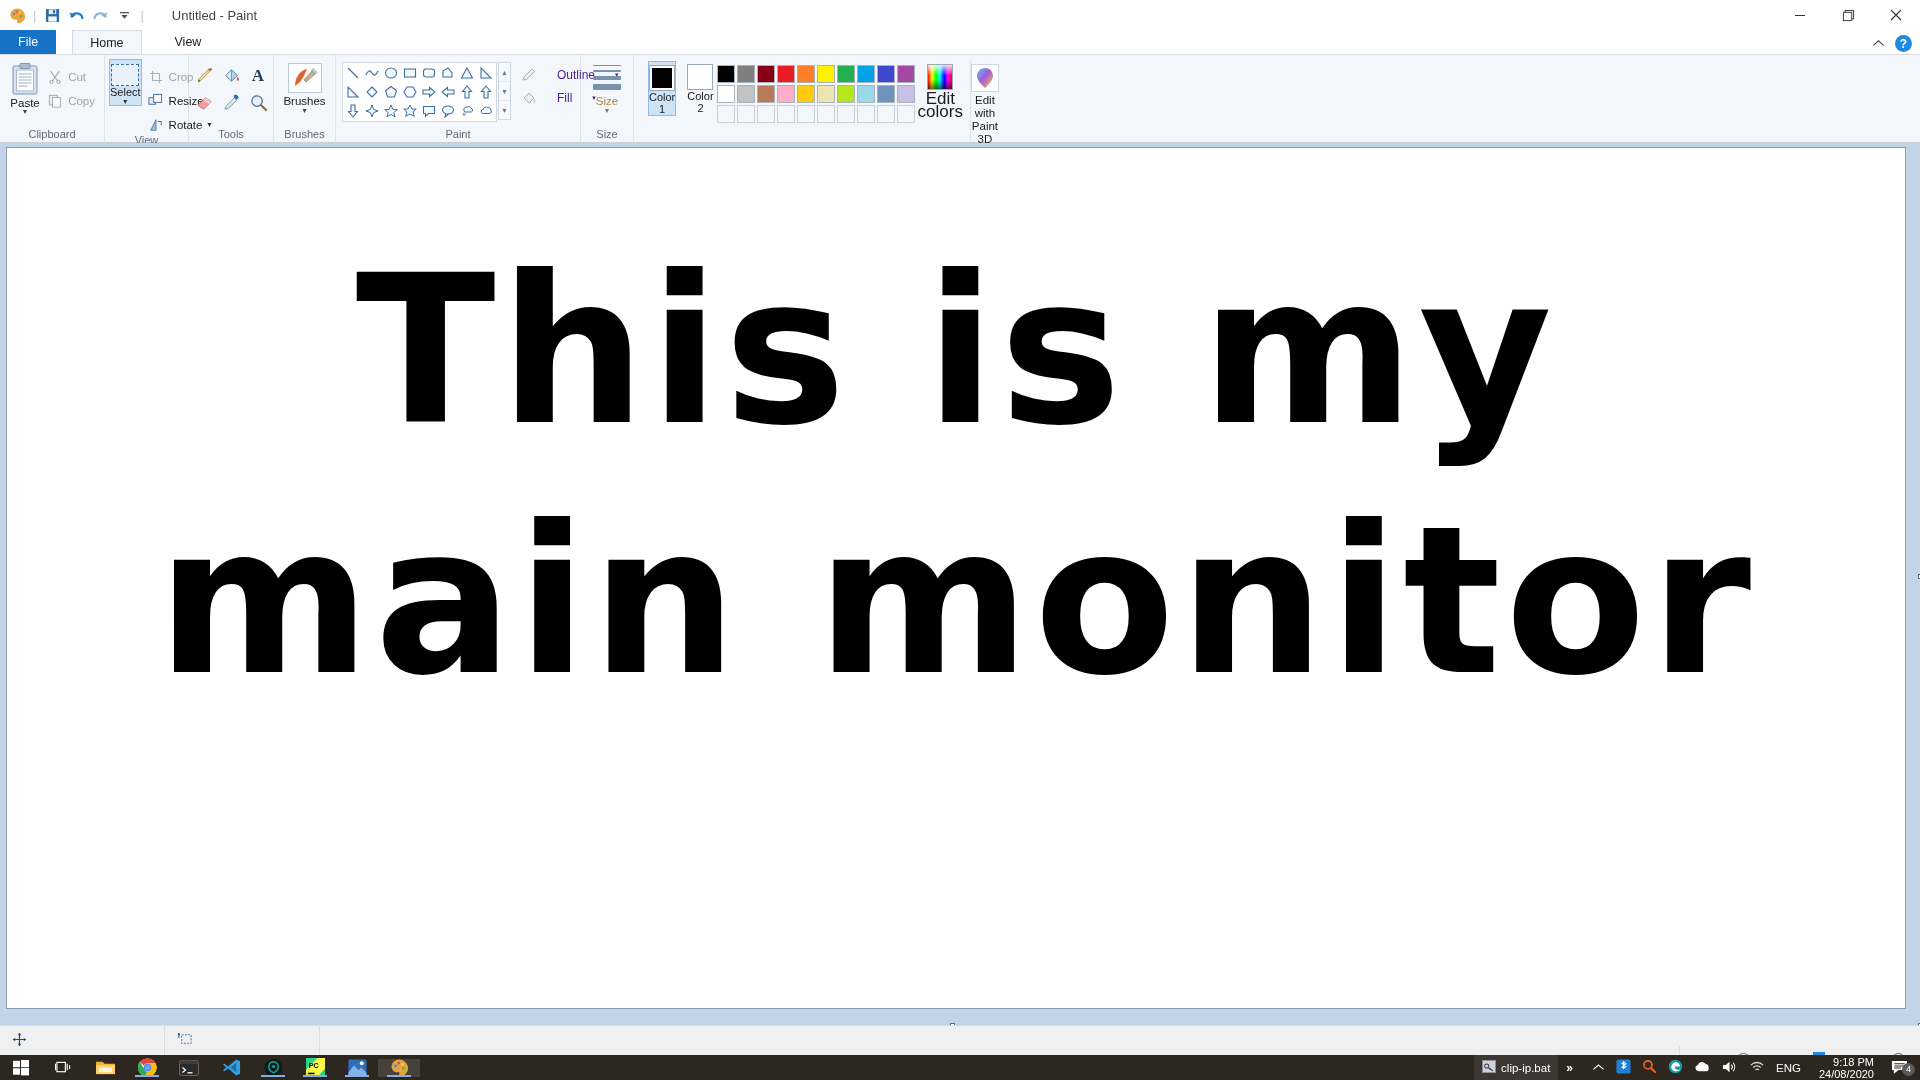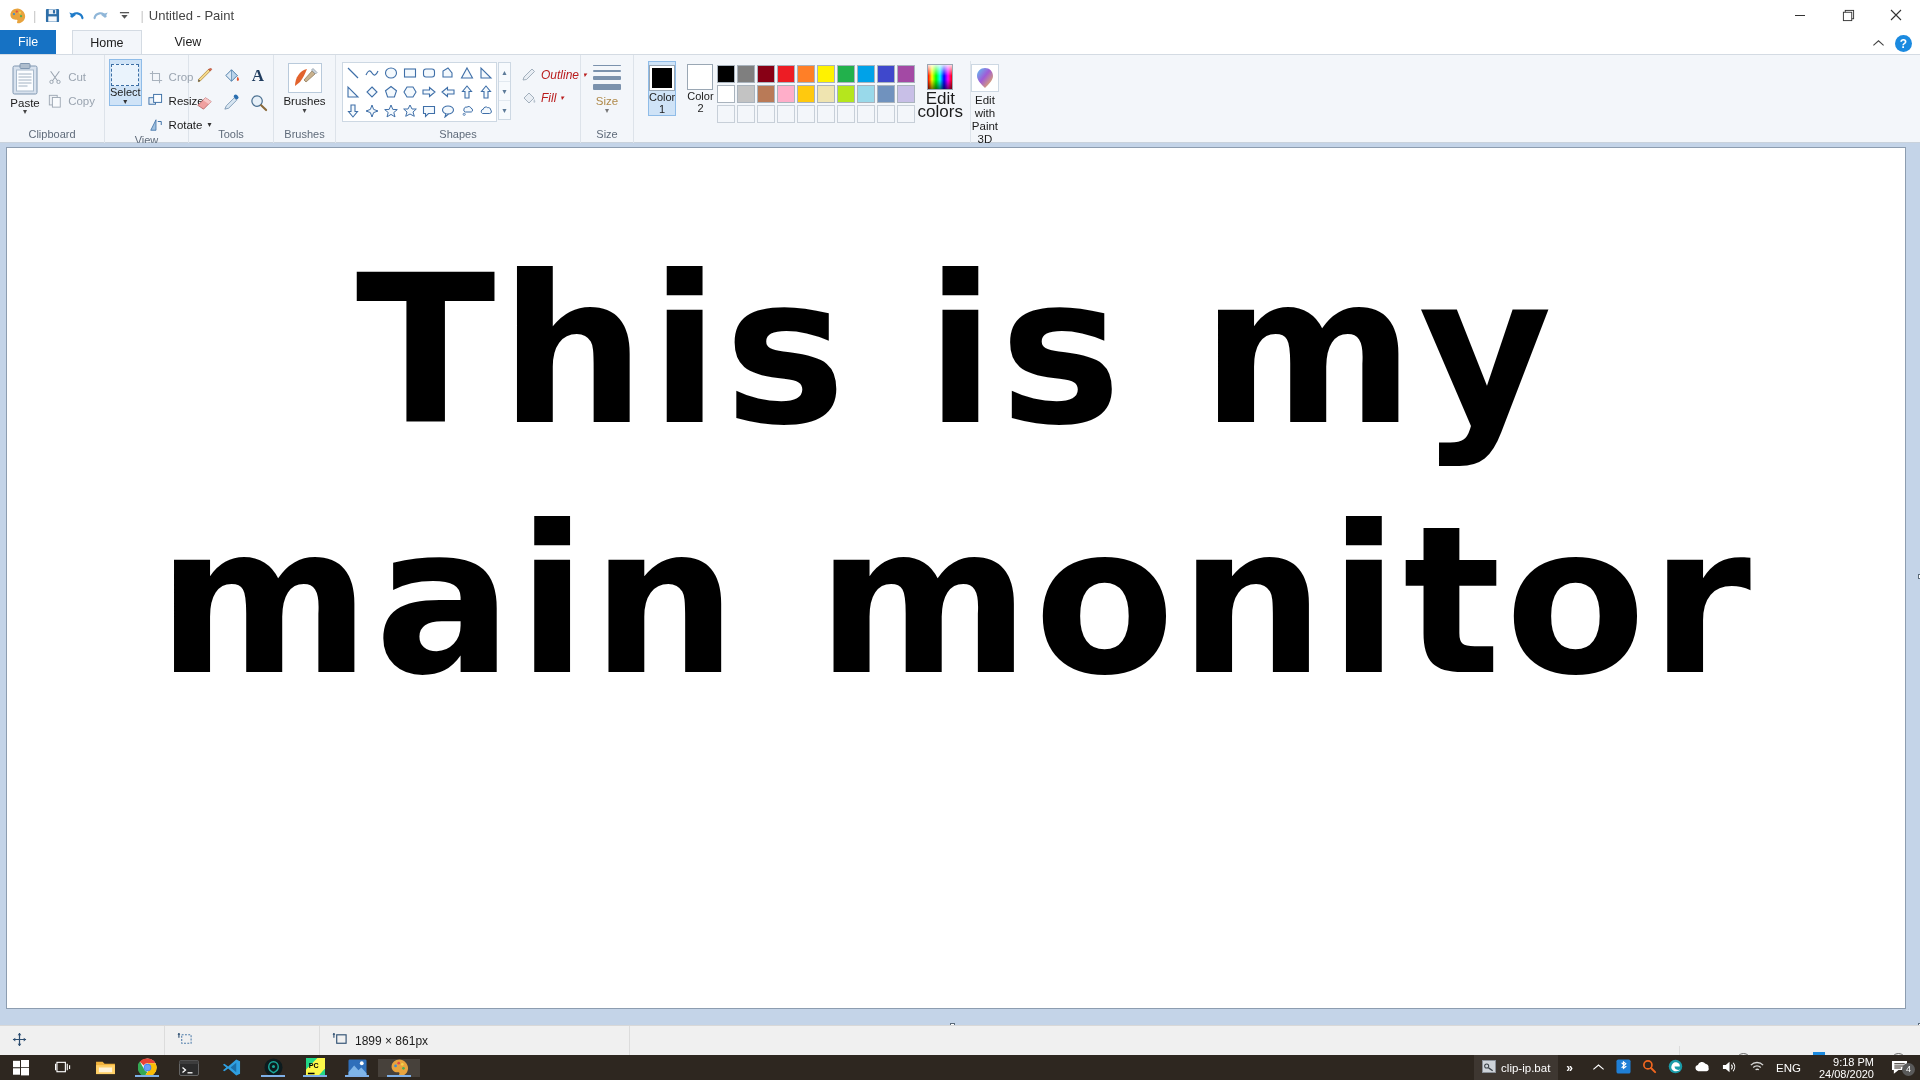--- a/index.html
+++ b/index.html
@@ -19,21 +19,21 @@
     border-bottom: none;
   }
   .qat { display: flex; align-items: center; padding-left: 6px; gap: 2px; }
   .qat-ico {
     width: 22px; height: 22px;
     display: flex; align-items: center; justify-content: center;
     font-size: 13px; line-height: 1;
   }
   .qat-sep { color: #c8c8c8; font-size: 13px; padding: 0 3px; }
   .win-title {
-    font-size: 13px; color: #444; margin-left: 2px;
+    font-size: 13px; color: #444; margin-left: 25px;
     font-family: "Liberation Sans", sans-serif;
   }
   .win-ctrls {
     position: absolute; right: 0; top: 0; height: 30px;
     display: flex;
   }
   .win-btn {
     width: 48px; height: 30px;
     display: flex; align-items: center; justify-content: center;
     font-size: 14px; color: #333;
@@ -160,22 +160,22 @@
   .shape-scroll {
     display: flex; flex-direction: column; width: 13px; height: 58px;
     border: 1px solid #cdd8e3; margin-left: 1px; background: #f7fafd;
   }
   .shape-scroll div {
     flex: 1; display: flex; align-items: center; justify-content: center;
     font-size: 7px; color: #5d7b99; border-bottom: 1px solid #e2e9f0;
   }
   .outline-fill { display: flex; flex-direction: column; gap: 7px; padding: 8px 0 0 10px; }
   .of-btn {
-    display: flex; align-items: center; gap: 4px;
-    font-size: 12px; color: #b91c1c; font-style: italic;
+    display: flex; align-items: center; gap: 20px;
+    font-size: 12px; color: #4c1d95;
   }
   .of-btn .car { font-size: 7px; }
 
   
   .size-btn { display: flex; flex-direction: column; align-items: center; width: 42px; padding-top: 6px; }
   .size-lines { display: flex; flex-direction: column; gap: 4px; align-items: center; }
   .size-lines i { display: block; background: #7b92ad; border-radius: 1px; }
   .size-btn .lbl { font-size: 11.5px; color: #b08a4a; margin-top: 5px; }
   .size-btn .dd { font-size: 8px; color: #777; line-height: 7px; }
 
@@ -697,21 +697,21 @@
             <svg width="16" height="16" viewBox="0 0 16 16">
               <path d="M3 8 L8 3 L13 8 L8 13 Z" fill="#e9eef4" stroke="#9aa8b6" stroke-width=".9"></path>
               <path d="M13.2 9 C14.4 10.6 14.8 12.2 13.6 12.7 C12.4 13.2 12 11.4 13.2 9 Z" fill="#b9c4cf"></path>
             </svg>
           </span>
           <span>Fill</span>
           <span class="car">▾</span>
         </div>
       </div>
     </div>
-    <div class="rgroup-label">Shapes</div>
+    <div class="rgroup-label">Paint</div>
   </div>
 
   <div class="rgroup" style="width:53px">
     <div class="rgroup-body" style="justify-content:center">
       <div class="size-btn">
         <div class="size-lines">
           <i style="width:28px;height:1px"></i>
           <i style="width:28px;height:2px"></i>
           <i style="width:28px;height:4px"></i>
           <i style="width:28px;height:6px"></i>
@@ -815,30 +815,20 @@
   </div>
   <div class="sb-cell c2">
     <span>
       <svg width="16" height="15" viewBox="0 0 17 16">
         <path d="M2 1 L2 6" stroke="#2c4d70" stroke-width="1.2"></path>
         <path d="M2 1 L0.5 3 L3.5 3 Z" fill="#2c4d70"></path>
         <rect x="5" y="3" width="10" height="9" fill="none" stroke="#4a79a8" stroke-width="1.1" stroke-dasharray="2 1.5"></rect>
       </svg>
     </span>
     <span></span>
-  </div>
-  <div class="sb-cell c3">
-    <span>
-      <svg width="16" height="15" viewBox="0 0 17 16">
-        <path d="M2 1 L2 6" stroke="#2c4d70" stroke-width="1.2"></path>
-        <path d="M2 1 L0.5 3 L3.5 3 Z" fill="#2c4d70"></path>
-        <rect x="5" y="3" width="10" height="9" fill="none" stroke="#2c4d70" stroke-width="1.2"></rect>
-      </svg>
-    </span>
-    <span>1899 × 861px</span>
   </div>
   <div class="sb-zoom">
     <span style="font-size:12.5px">100%</span>
     <span class="zoom-circle">−</span>
     <span class="zoom-track">
       <span class="zoom-thumb"></span>
     </span>
     <span class="zoom-circle">+</span>
   </div>
 </div>

